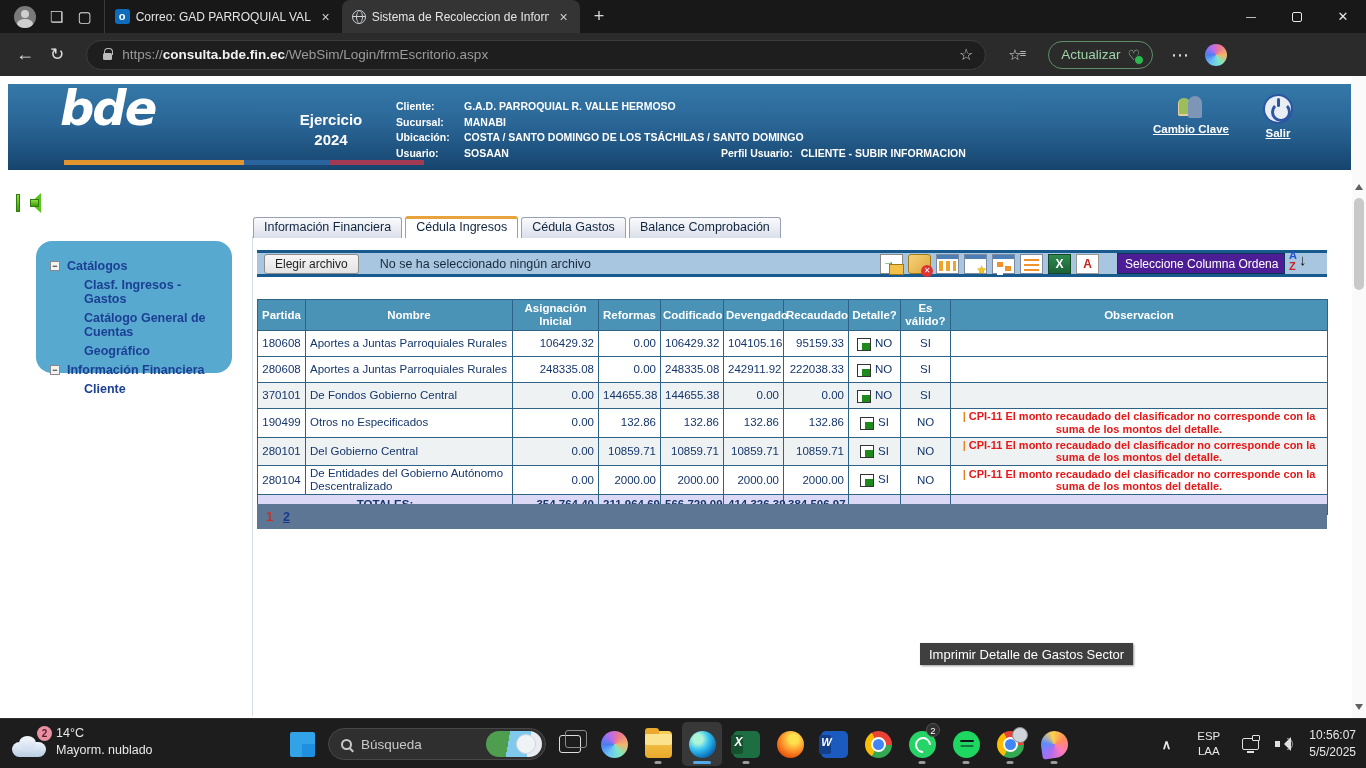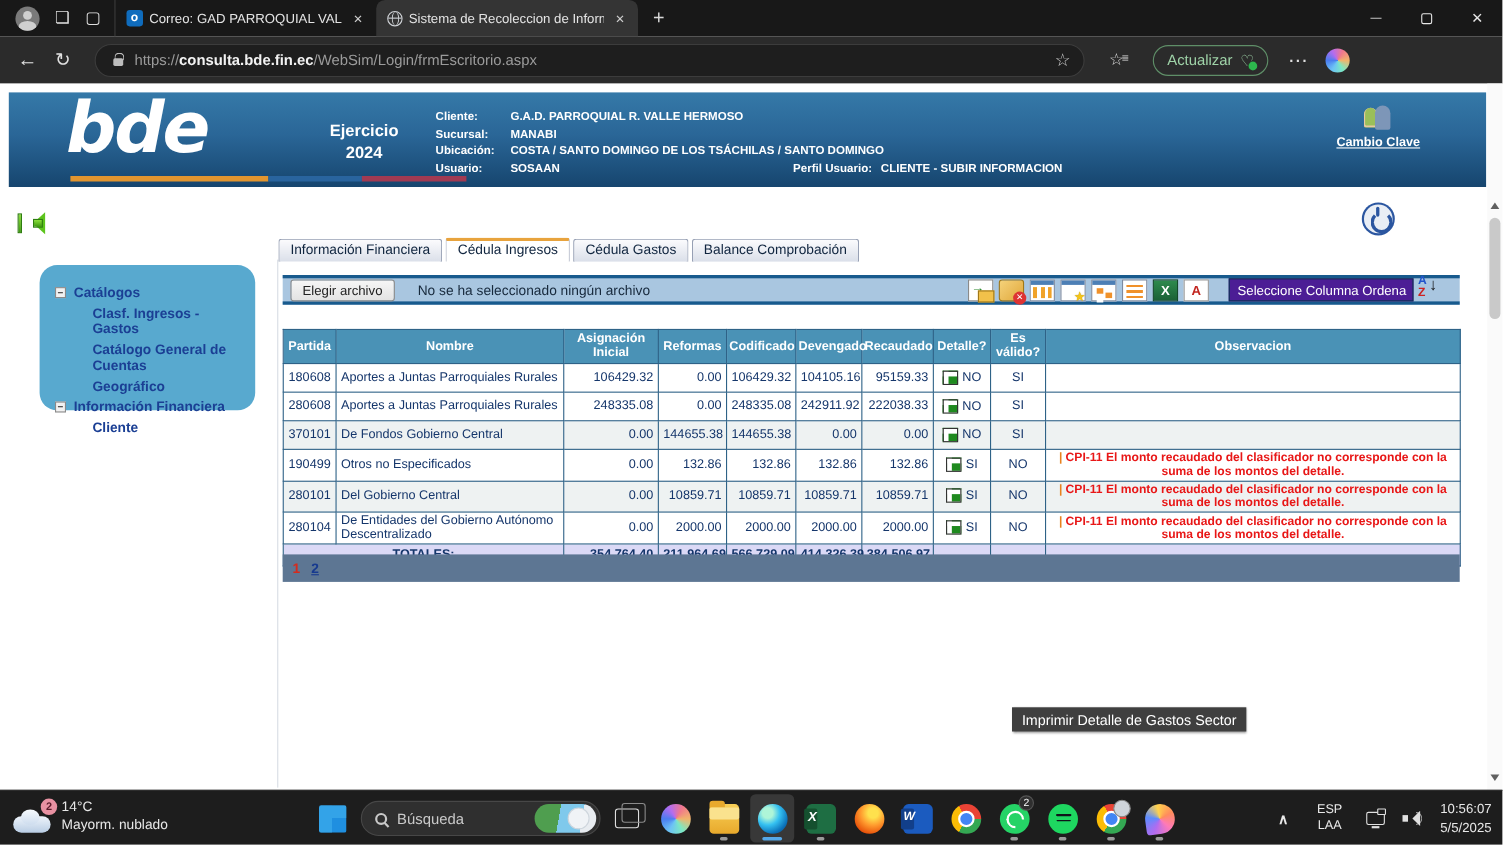--- a/index.html
+++ b/index.html
@@ -57,33 +57,33 @@
   .ic-dots::before { content:"⋯"; color:#e0e0e0; font-size:18px; }
   .ic-dots { margin-left:18px; }
   .ic-copilot { width:22px; height:22px; border-radius:50%; margin:0 14px 0 16px;
     background:conic-gradient(from 210deg,#6cc3f5,#4a7df0,#b46cf0,#f0788c,#f0b46c,#7ce8c3,#6cc3f5); }
 
   
   .page { position:relative; height:642px; background:#fff; }
 
   .bde-header { position:absolute; left:8px; top:8px; width:1343px; height:86px;
     background:linear-gradient(180deg,#3579a8 0%,#2a6697 45%,#16456e 100%); }
-  .bde-logo { position:absolute; left:52px; top:-4px; color:#fff; font-size:64px; font-weight:bold; font-style:italic;
+  .bde-logo { position:absolute; left:52px; top:-4px; color:#fff; font-size:48px; font-weight:bold; font-style:italic;
     letter-spacing:-2px; font-family:"DejaVu Sans", sans-serif; }
   .logo-bar { position:absolute; left:56px; top:76px; width:380px; height:5px; display:flex; }
   .logo-bar i:nth-child(1){ flex:0 0 180px; background:#e2952f; }
   .logo-bar i:nth-child(2){ flex:0 0 85px;  background:#29649e; }
   .logo-bar i:nth-child(3){ flex:0 0 95px;  background:#a13a52; }
   .ejercicio { position:absolute; left:268px; top:26px; width:110px; text-align:center; color:#fff; font-weight:bold; font-size:15px; line-height:1.35; }
   .hdr-info { position:absolute; left:388px; top:16px; font-size:10.5px; color:#fff; font-weight:bold; }
   .hdr-row { display:flex; margin-bottom:3.5px; white-space:nowrap; }
   .hdr-row .hl { width:68px; }
   .hdr-row .hv { }
   .hdr-row .hv.fixed { width:257px; }
-  .hdr-links { position:absolute; right:60px; top:12px; display:flex; gap:50px;flex-direction:column; }
+  .hdr-links { position:absolute; right:60px; top:12px; display:flex; gap:36px; }
   .hdr-link { text-align:center; color:#fff; font-size:11.5px; font-weight:bold; }
   .hdr-link .lbl { text-decoration:underline; display:block; margin-top:3px; }
   .ic-users { display:inline-block; width:30px; height:22px; position:relative; }
   .ic-users::before { content:""; position:absolute; left:2px; top:2px; width:12px; height:18px; border-radius:6px 6px 2px 2px; background:#9abf5a; box-shadow:0 -1px 0 1px #e8c9a0 inset; }
   .ic-users::after { content:""; position:absolute; left:12px; top:0; width:14px; height:22px; border-radius:7px 7px 2px 2px; background:#7d96b8; }
   .ic-power { display:inline-block; width:26px; height:26px; border-radius:50%; background:#e9eef5; position:relative; box-shadow:0 0 0 2px #2b56a0; }
   .ic-power::before { content:""; position:absolute; left:50%; top:50%; width:14px; height:14px; margin:-7px 0 0 -7px; border:3px solid #2b56a0; border-radius:50%; border-top-color:transparent; }
   .ic-power::after { content:""; position:absolute; left:50%; top:2px; width:3px; height:9px; margin-left:-1.5px; background:#2b56a0; border-radius:2px; }
 
   .back-arrow { position:absolute; left:16px; top:117px; width:24px; height:20px; }

